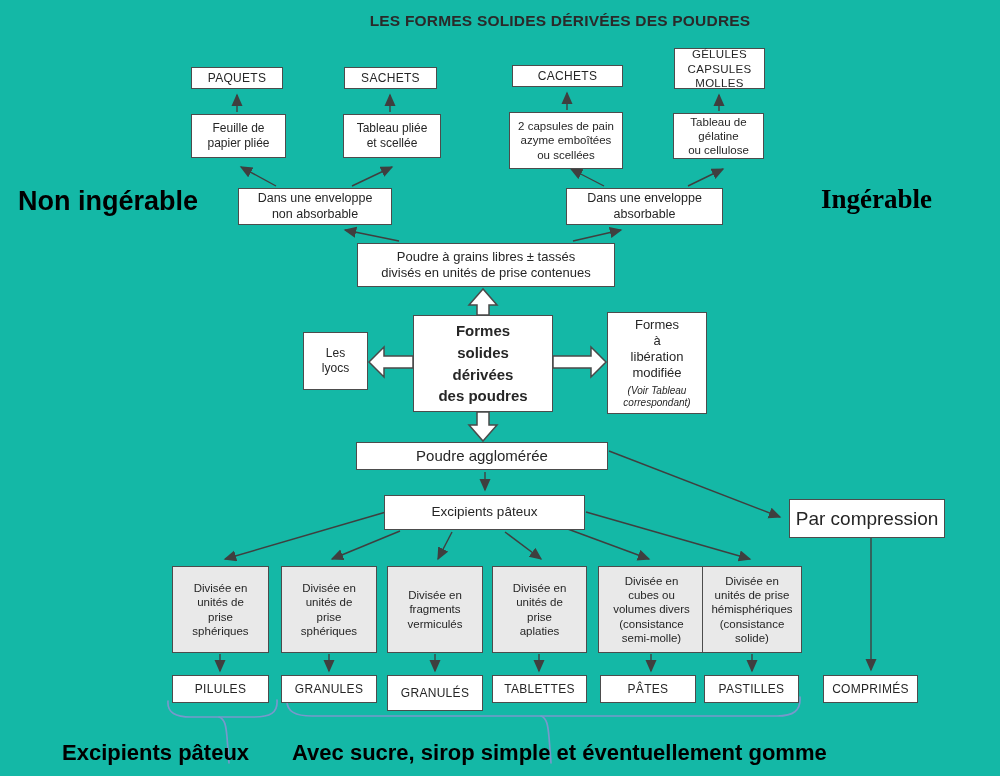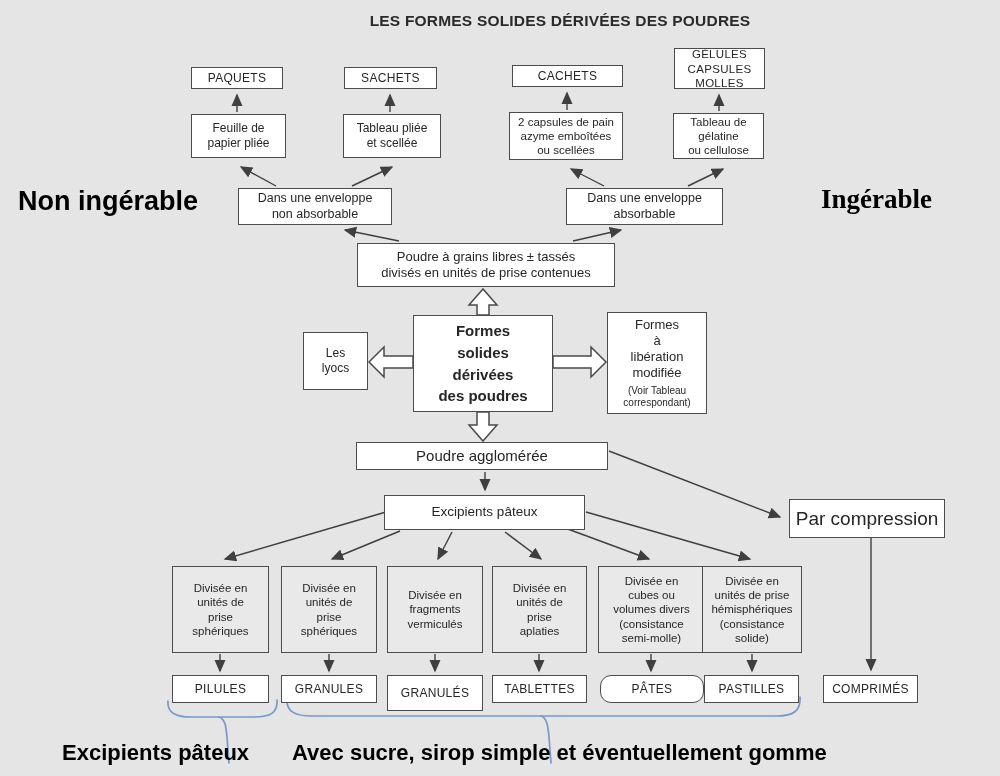--- a/index.html
+++ b/index.html
@@ -1,31 +1,31 @@
 <!DOCTYPE html>
 <html><head>
 <meta charset="utf-8">
 <style>
   html,body{margin:0;padding:0;background:#ffffff;}
-  .canvas{position:relative;width:1000px;height:776px;background:#e5e5e5;overflow:hidden;
+  .canvas{position:relative;width:1000px;height:776px;background:#14b8a6;overflow:hidden;
           font-family:"Liberation Sans", sans-serif;}
   svg.layer{position:absolute;left:0;top:0;width:1000px;height:776px;pointer-events:none;}
   .bx{position:absolute;box-sizing:border-box;border:1.5px solid #4c4c4c;background:#fff;
       display:flex;align-items:center;justify-content:center;text-align:center;
       white-space:pre-line;font-size:12px;line-height:1.22;color:#262626;padding:1px 2px;}
   .bx.shaded{background:#e9e9e9;}
   .bx.small{font-size:11.5px;}
   .bx.caps{letter-spacing:.3px;}
   .bx.bold{font-weight:bold;font-size:15px;line-height:1.45;}
   .title{position:absolute;text-align:center;font-size:15.5px;font-weight:700;color:#2a2a2a;
          letter-spacing:.2px;white-space:nowrap;}
   .lbl{position:absolute;color:#000;font-weight:600;white-space:nowrap;}
   .lbl.side{font-size:27px;}
   .lbl.brace-lab{font-size:22px;}
-  .note{display:block;font-size:10px;line-height:1.2;margin-top:4px;}
+  .note{display:block;font-style:italic;font-size:10px;line-height:1.2;margin-top:4px;}
   .stack{display:flex;flex-direction:column;align-items:center;justify-content:center;}
 </style>
 </head>
 <body>
 
 <div class="canvas">
 
   <svg class="layer">
     <defs>
       <marker id="ah" markerWidth="11" markerHeight="9" refX="8" refY="4" orient="auto">
@@ -81,21 +81,21 @@
   <div class="bx caps" style="left:344px;top:67px;width:93px;height:22px;">SACHETS</div>
   <div class="bx caps" style="left:512px;top:65px;width:111px;height:22px;">CACHETS</div>
   <div class="bx caps small" style="left:674px;top:48px;width:91px;height:41px;">GÉLULES
 CAPSULES
 MOLLES</div>
 
   <div class="bx" style="left:191px;top:114px;width:95px;height:44px;">Feuille de
 papier pliée</div>
   <div class="bx" style="left:343px;top:114px;width:98px;height:44px;">Tableau pliée
 et scellée</div>
-  <div class="bx small" style="left:509px;top:112px;width:114px;height:48px;">2 capsules de pain
+  <div class="bx small" style="left:509px;top:112px;width:114px;height:57px;">2 capsules de pain
 azyme emboîtées
 ou scellées</div>
   <div class="bx small" style="left:673px;top:113px;width:91px;height:46px;">Tableau de
 gélatine
 ou cellulose</div>
 
   <div class="bx" style="left:238px;top:188px;width:154px;height:37px;font-size:12.5px;">Dans une enveloppe
 non absorbable</div>
   <div class="bx" style="left:566px;top:188px;width:157px;height:37px;font-size:12.5px;">Dans une enveloppe
 absorbable</div>
@@ -146,20 +146,20 @@
   <div class="bx shaded small" style="left:702px;top:566px;width:100px;height:87px;">Divisée en
 unités de prise
 hémisphériques
 (consistance
 solide)</div>
 
   <div class="bx caps" style="left:172px;top:675px;width:97px;height:28px;">PILULES</div>
   <div class="bx caps" style="left:281px;top:675px;width:96px;height:28px;">GRANULES</div>
   <div class="bx caps" style="left:387px;top:675px;width:96px;height:36px;">GRANULÉS</div>
   <div class="bx caps" style="left:492px;top:675px;width:95px;height:28px;">TABLETTES</div>
-  <div class="bx caps" style="left:600px;top:675px;width:104px;height:28px;border-radius:11px;">PÂTES</div>
+  <div class="bx caps" style="left:600px;top:675px;width:96px;height:28px;">PÂTES</div>
   <div class="bx caps" style="left:704px;top:675px;width:95px;height:28px;">PASTILLES</div>
   <div class="bx caps" style="left:823px;top:675px;width:95px;height:28px;">COMPRIMÉS</div>
 
   <div class="lbl brace-lab" style="left:62px;top:740px;">Excipients pâteux</div>
   <div class="lbl brace-lab" style="left:292px;top:740px;">Avec sucre, sirop simple et éventuellement gomme</div>
 
 </div>
 
 </body></html>

